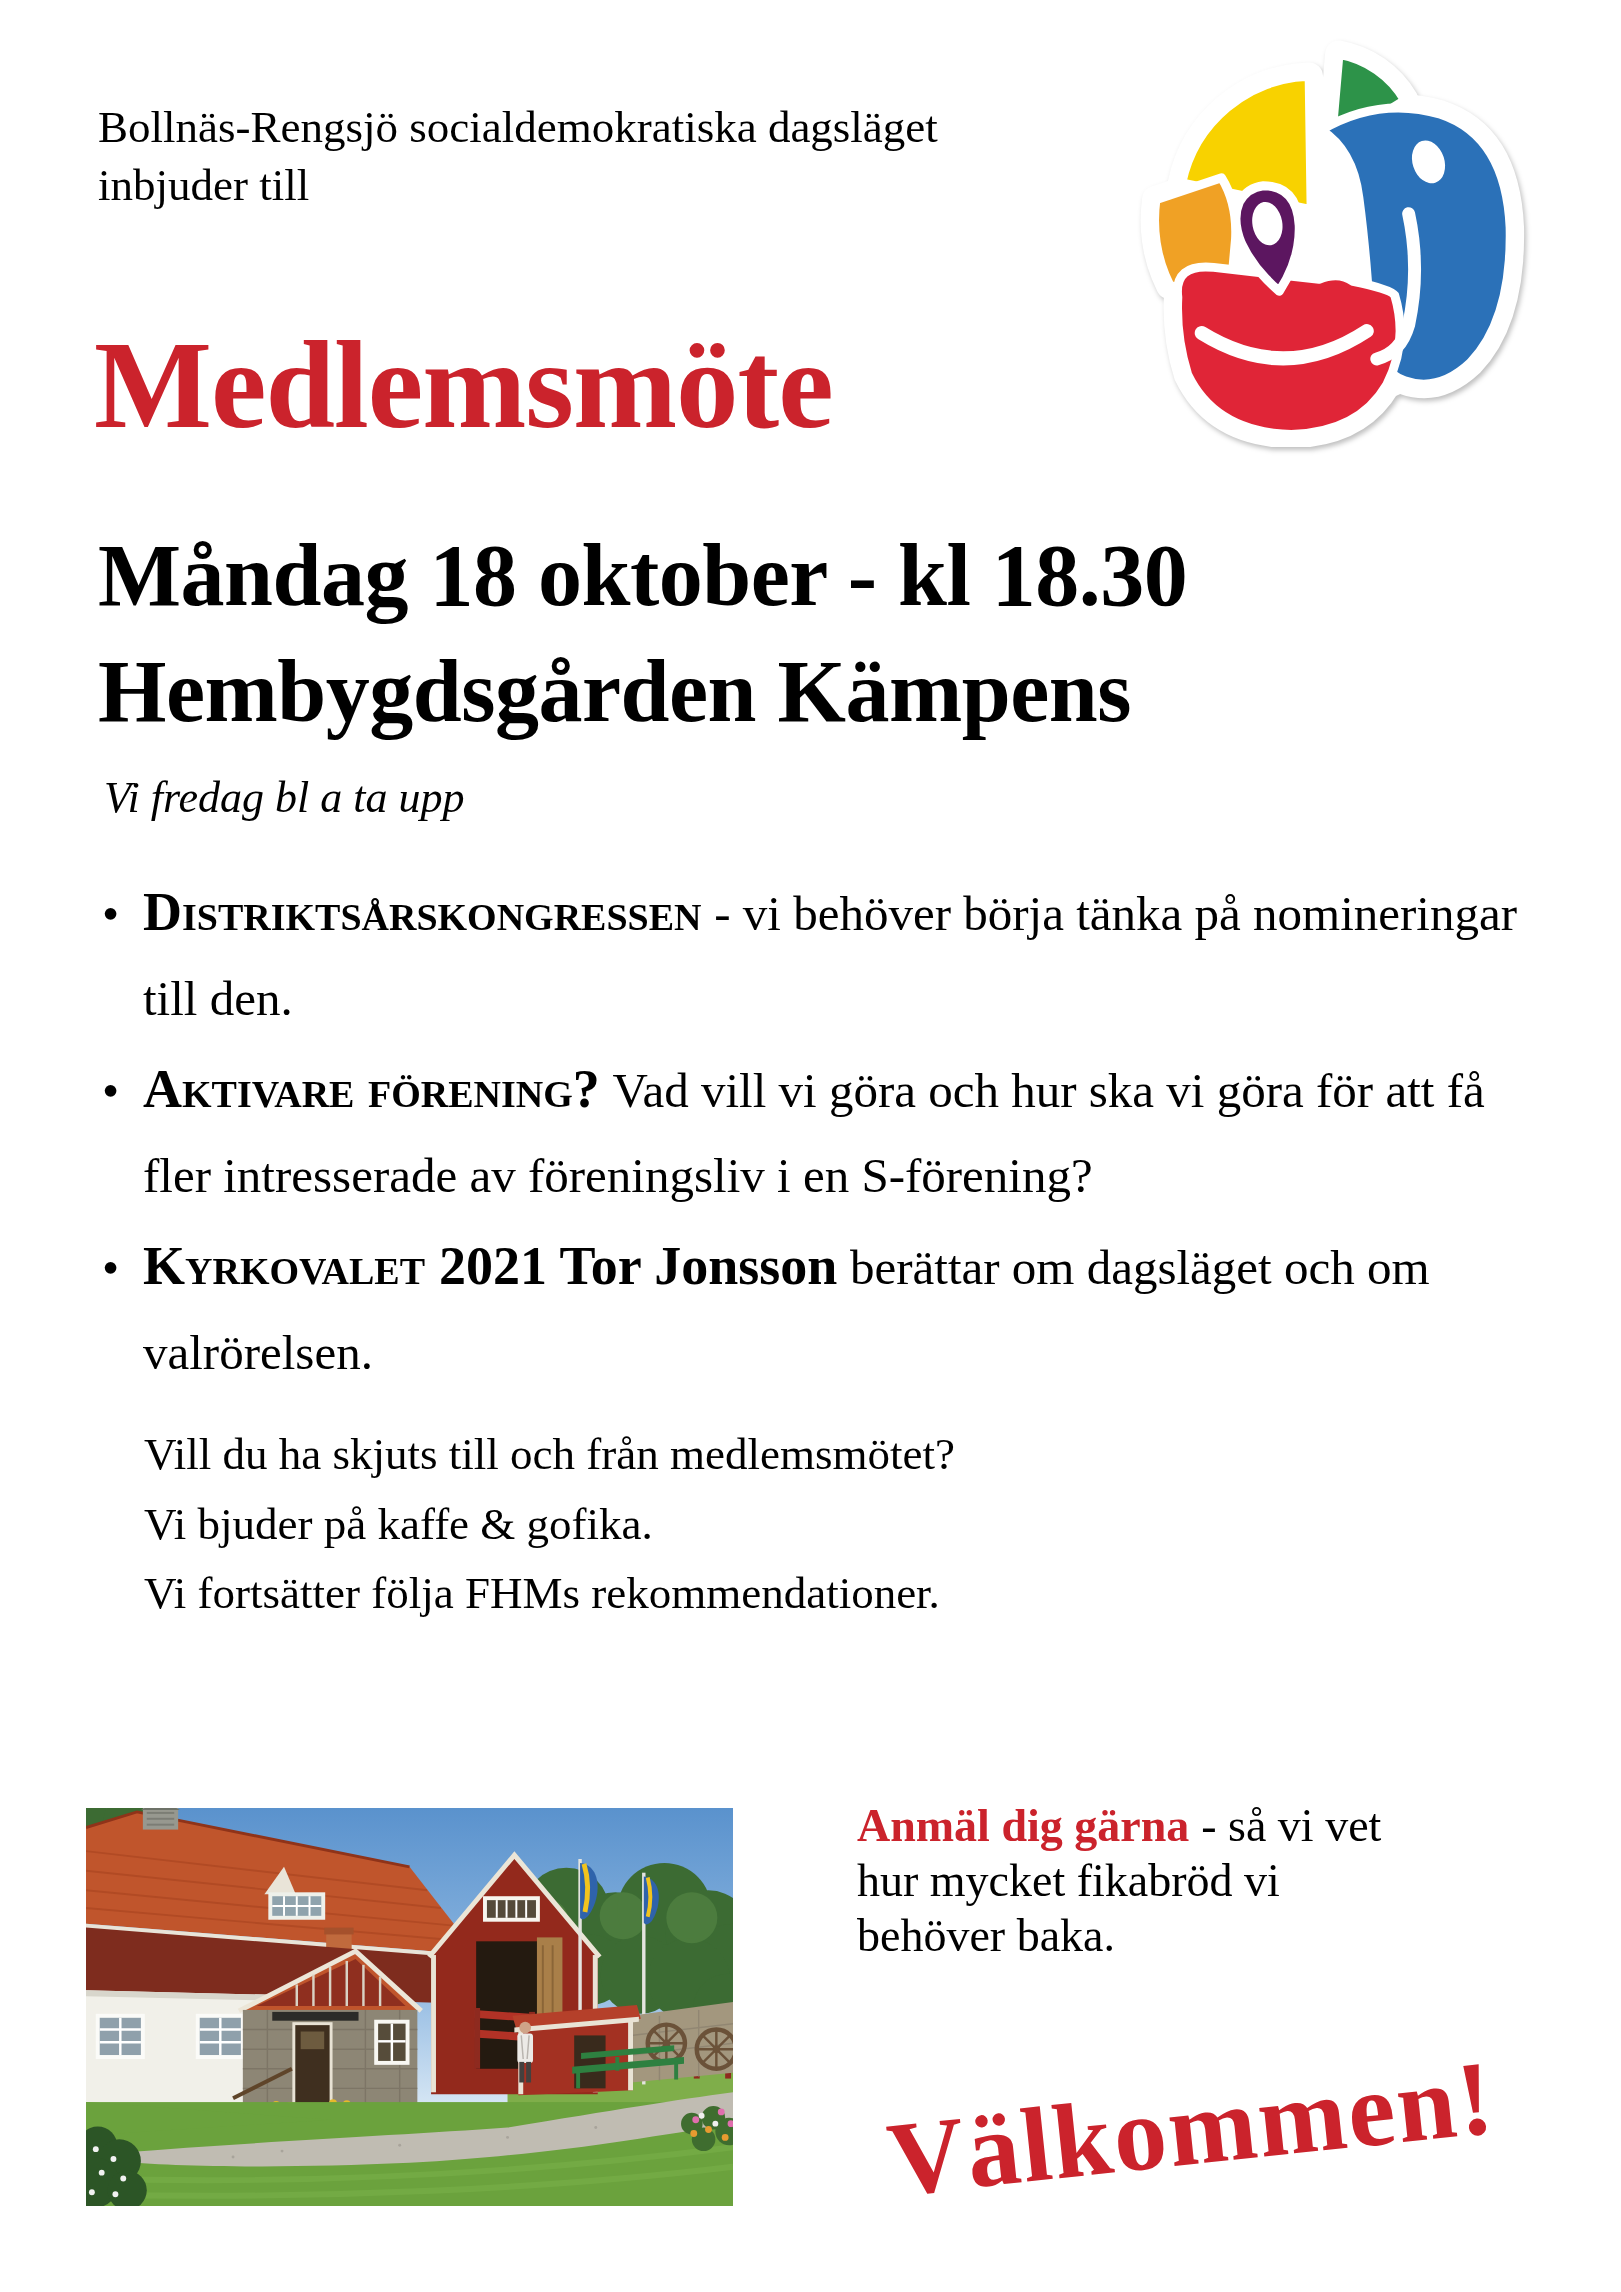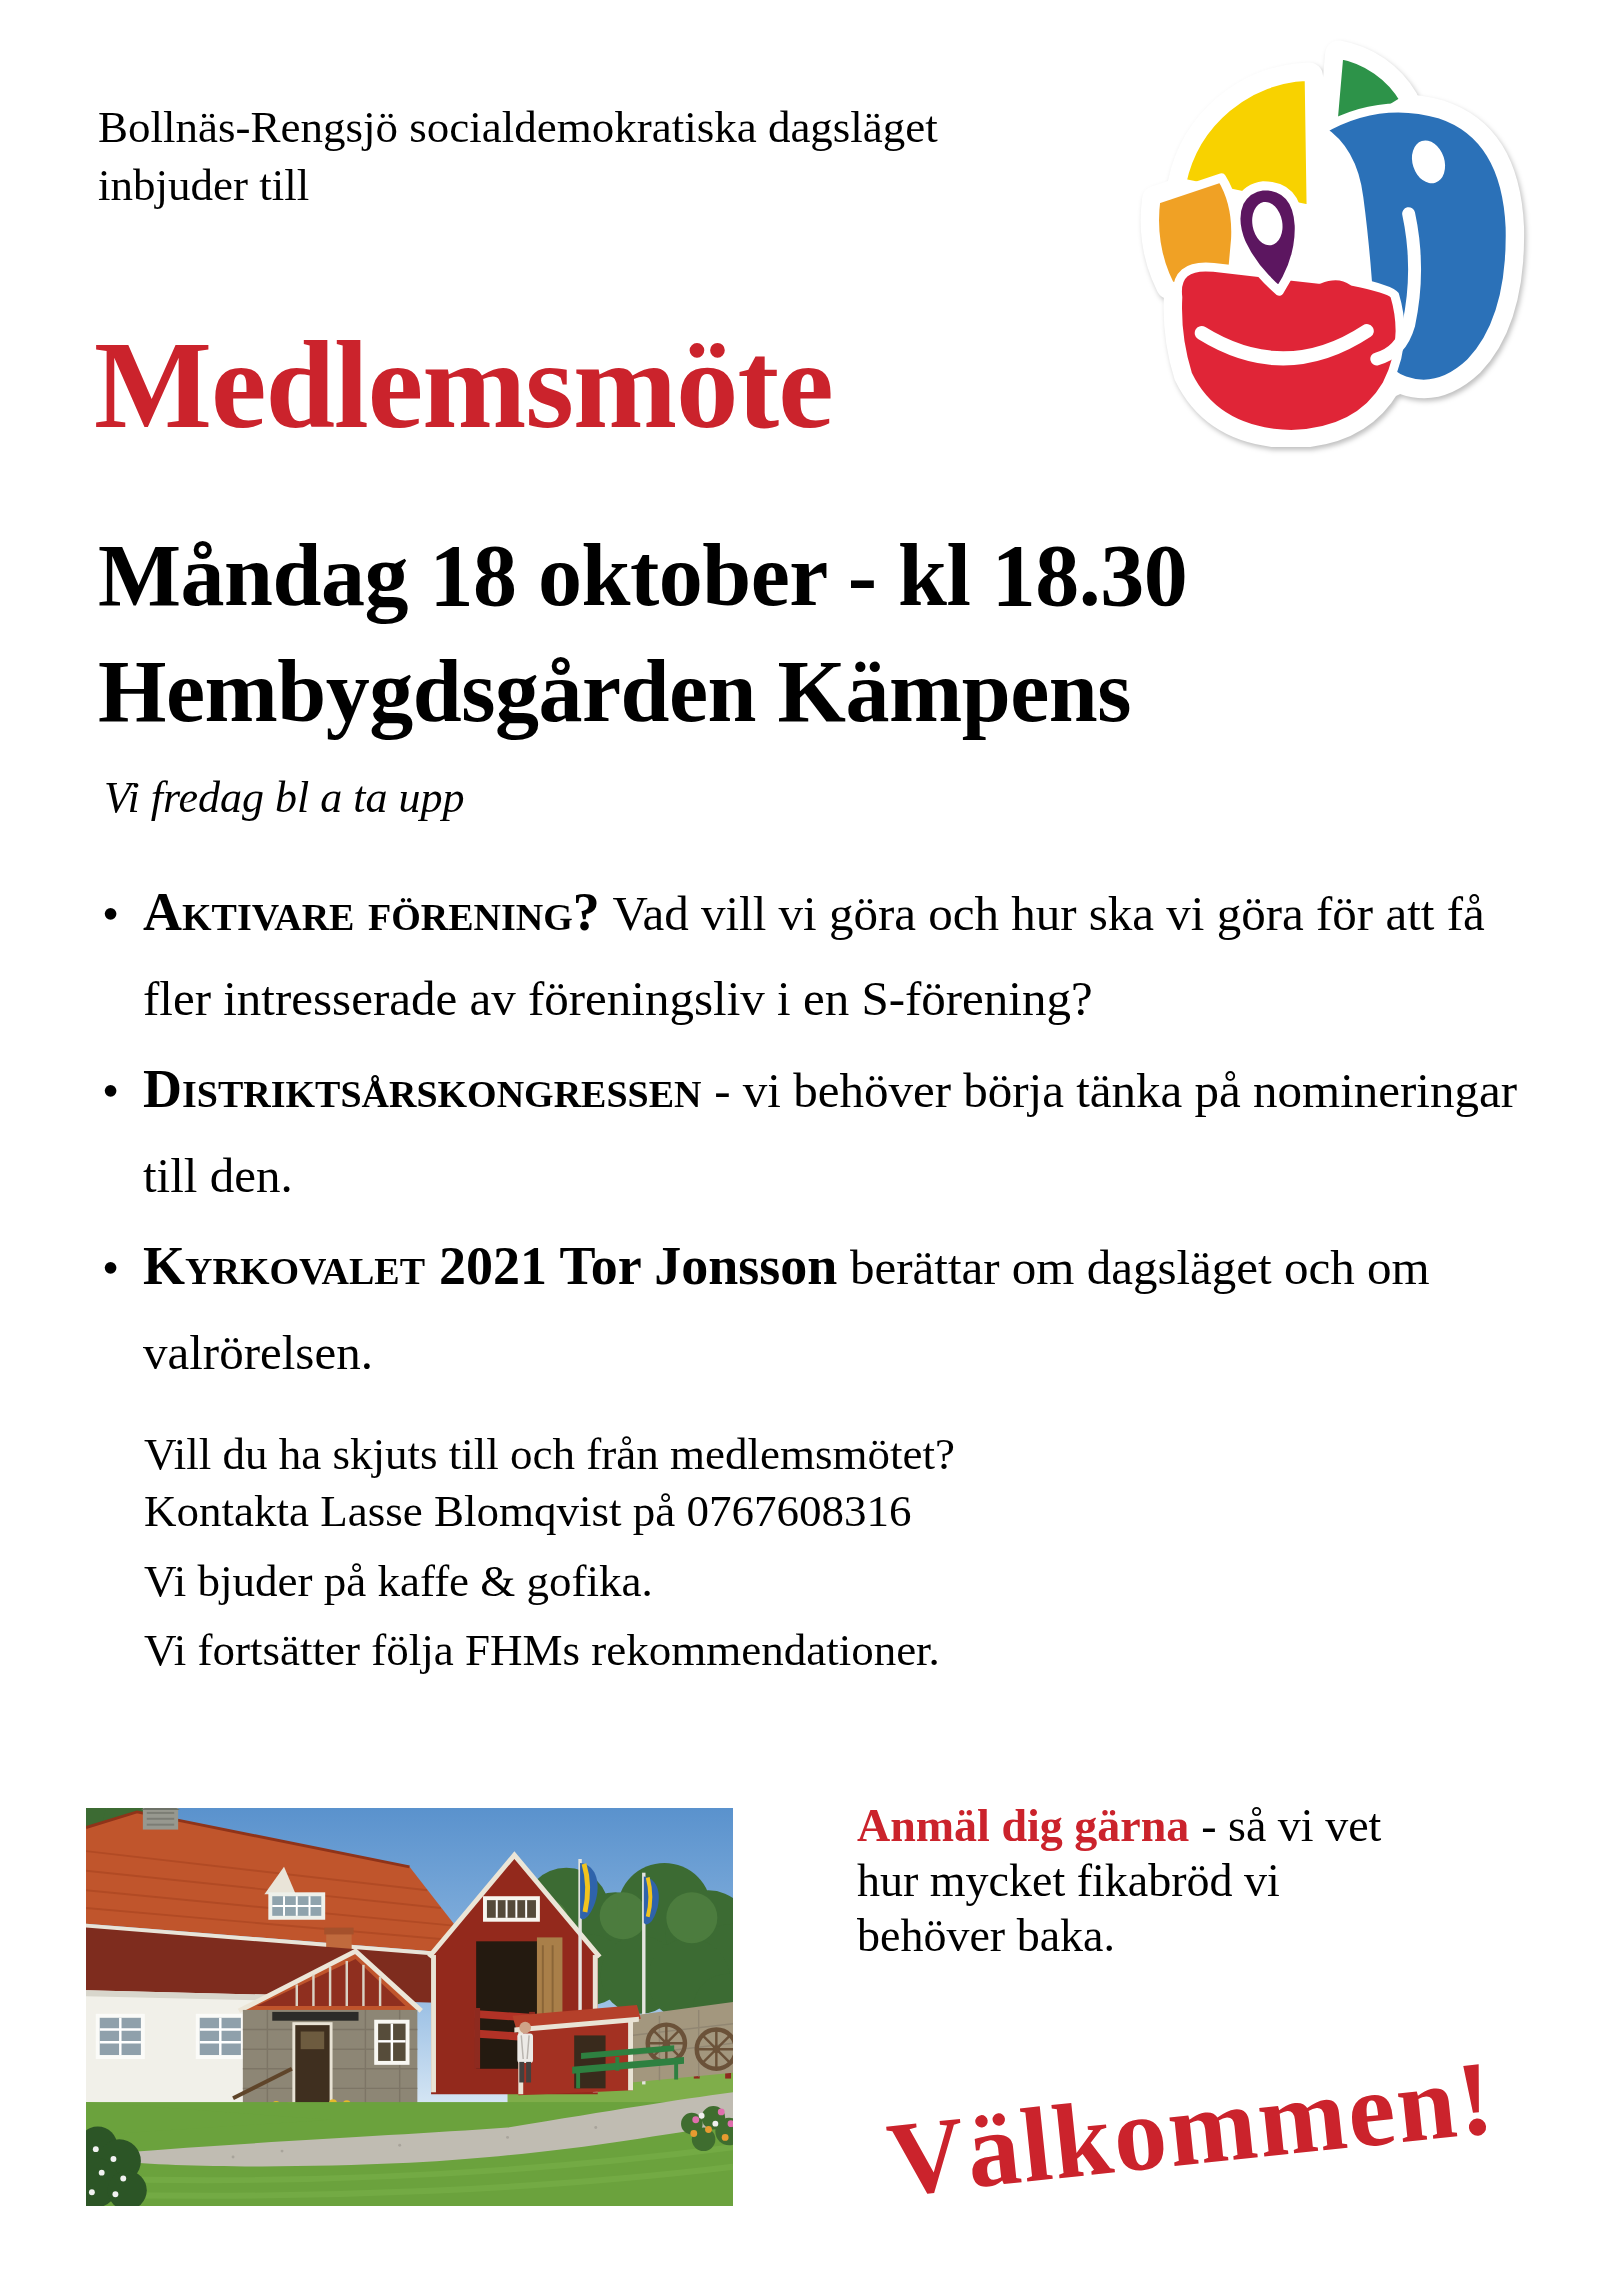--- a/index.html
+++ b/index.html
@@ -84,34 +84,33 @@
 
 <div class="abs when">
   <div>Måndag 18 oktober - kl 18.30</div>
   <div>Hembygdsgården Kämpens</div>
 </div>
 
 <div class="abs intro">Vi fredag bl a ta upp</div>
 
 <ul class="abs agenda">
   <li>
-    <span class="marker">•</span><span class="lead seg">Aktivare förening?</span><span class="seg">Vad vill vi göra och hur ska vi göra för att få fler intresserade av föreningsliv i en S-förening?</span>
+    <span class="marker">•</span><span class="lead seg">Distriktsårskongressen</span><span class="seg">- vi behöver börja tänka på nomineringar till den.</span>
   </li>
   <li>
-    <span class="marker">•</span><span class="lead seg">Distriktsårskongressen</span><span class="seg">- vi behöver börja tänka på nomineringar till den.</span>
+    <span class="marker">•</span><span class="lead seg">Aktivare förening?</span><span class="seg">Vad vill vi göra och hur ska vi göra för att få fler intresserade av föreningsliv i en S-förening?</span>
   </li>
   <li>
     <span class="marker">•</span><span class="lead seg">Kyrkovalet</span><span class="lead-extra seg">2021 Tor Jonsson</span><span class="seg">berättar om dagsläget och om valrörelsen.</span>
   </li>
 </ul>
 
 <div class="abs contact">
   <p>
     <span style="display:block">Vill du ha skjuts till och från medlemsmötet?</span>
-    <span style="display:block">Kontakta Lasse Blomqvist på 0767608316</span>
   </p>
   <p>Vi bjuder på kaffe &amp; gofika.</p>
   <p>Vi fortsätter följa FHMs rekommendationer.</p>
 </div>
 
 <figure class="abs photo" style="margin:0;">
   <svg viewBox="0 0 660 406" preserveAspectRatio="none">
     <defs>
       <linearGradient id="sky" x1="0" y1="0" x2="0" y2="1">
         <stop offset="0" stop-color="#5a92cd"></stop>

